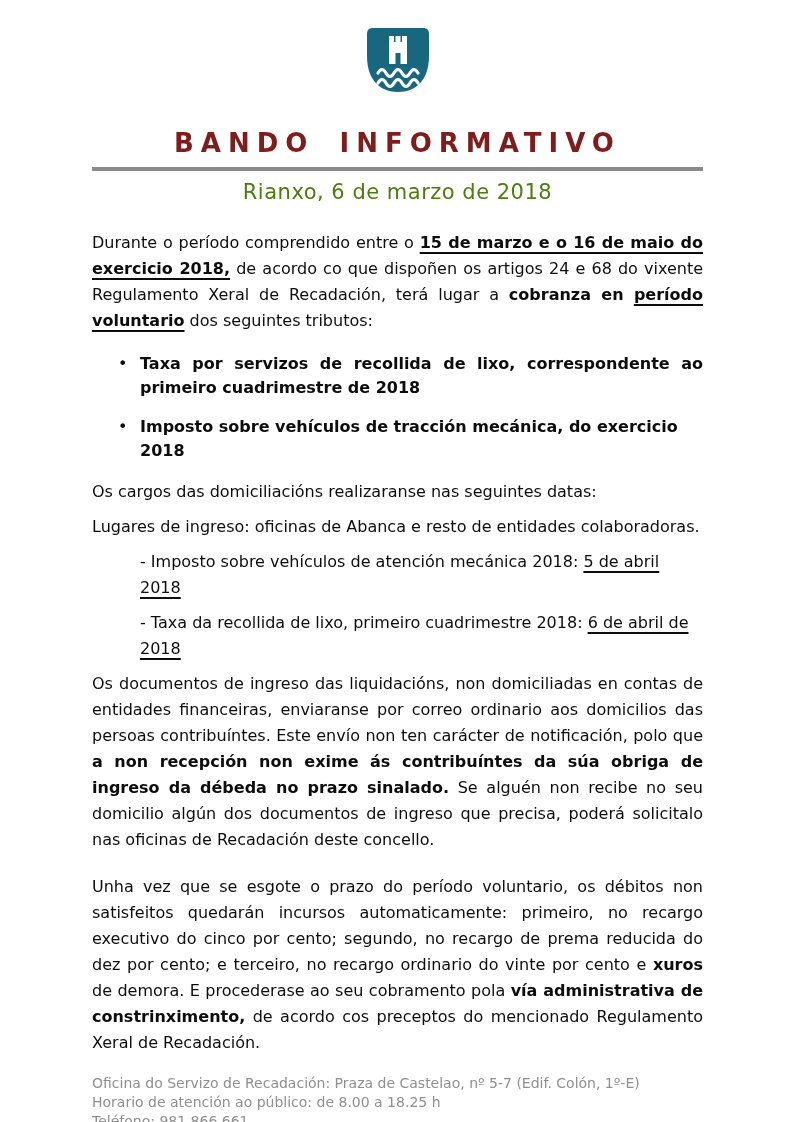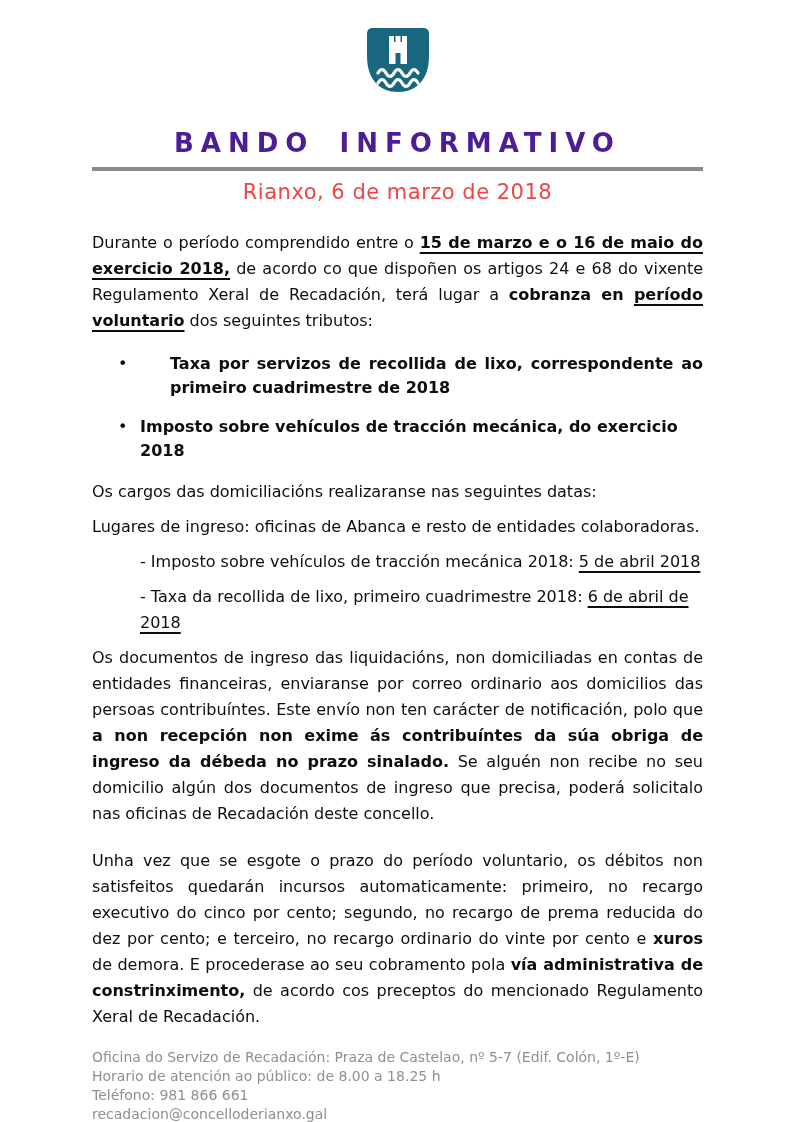--- a/index.html
+++ b/index.html
@@ -16,38 +16,38 @@
   }
   .crest { display:block; margin:0 auto; }
 
   .doc-title {
     margin-top:36px;
     text-align:center;
     font-size:26px;
     font-weight:bold;
     letter-spacing:7px;
     word-spacing:9px;
-    color:#4c1d95;
+    color:#7f1d1d;
     white-space:nowrap;
   }
   .rule {
     height:4px;
     background:#8a8a8a;
     margin-top:9px;
   }
   .dateline {
     margin-top:9px;
     text-align:center;
     font-size:21px;
     letter-spacing:0.5px;
-    color:#ef4444;
+    color:#4d7c0f;
   }
 
   .doc-body { margin-top:26px; font-size:16px; line-height:26px; }
-  .just { text-align:justify;margin-left:30px; }
+  .just { text-align:justify; }
   .para { margin:0 0 9px 0; }
   .intro-para { }
   .b { font-weight:bold; }
   .u { text-decoration:underline; text-decoration-thickness:2px; text-underline-offset:4px; }
 
   .tributos-list { list-style:none; margin:18px 0 16px 0; padding:0; }
   .tributos-list li {
     display:flex;
     margin-bottom:15px;
     font-weight:bold;
@@ -106,21 +106,21 @@
         <span class="bullet-marker">•</span>
         <span class="li-text">Imposto sobre vehículos de tracción mecánica, do exercicio 2018</span>
       </li>
     </ul>
 
     <p class="para">Os cargos das domiciliacións realizaranse nas seguintes datas:</p>
 
     <p class="para">Lugares de ingreso: oficinas de Abanca e resto de entidades colaboradoras.</p>
 
     <p class="para cargo-line">
-      <span>- Imposto sobre vehículos de tracción mecánica 2018: </span><span class="u">5 de abril 2018</span>
+      <span>- Imposto sobre vehículos de atención mecánica 2018: </span><span class="u">5 de abril 2018</span>
     </p>
 
     <p class="para cargo-line">
       <span>- Taxa da recollida de lixo, primeiro cuadrimestre 2018: </span><span class="u">6 de abril de 2018</span>
     </p>
 
     <p class="just para">
       <span>Os documentos de ingreso das liquidacións, non domiciliadas en contas de entidades financeiras, enviaranse por correo ordinario aos domicilios das persoas contribuíntes. Este envío non ten carácter de notificación, polo que </span><span class="b">a non recepción non exime ás contribuíntes da súa obriga de ingreso da débeda no prazo sinalado.</span><span> Se alguén non recibe no seu domicilio algún dos documentos de ingreso que precisa, poderá solicitalo nas oficinas de Recadación deste concello.</span>
     </p>
 

